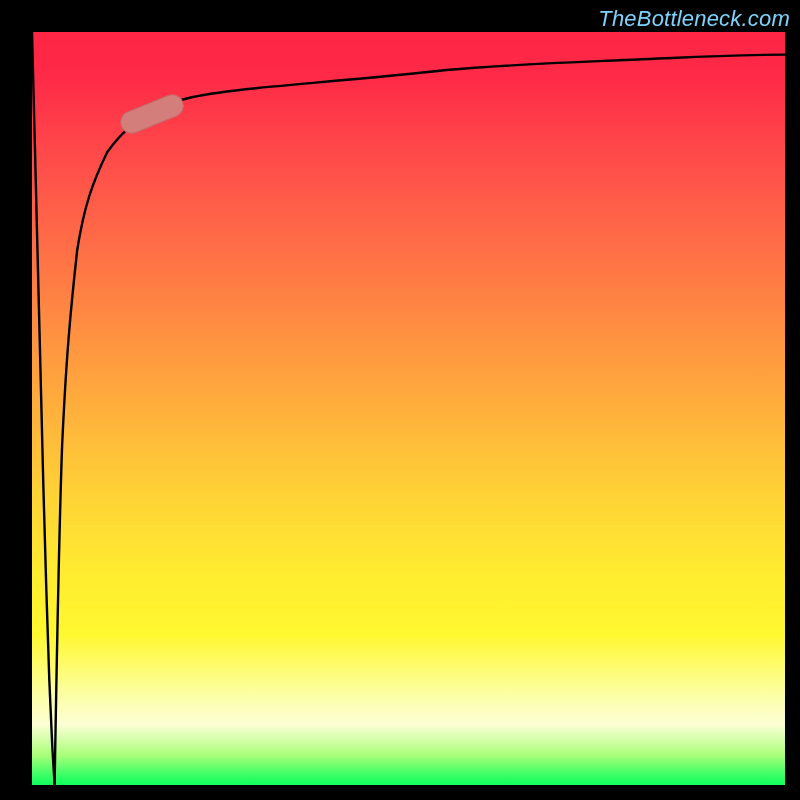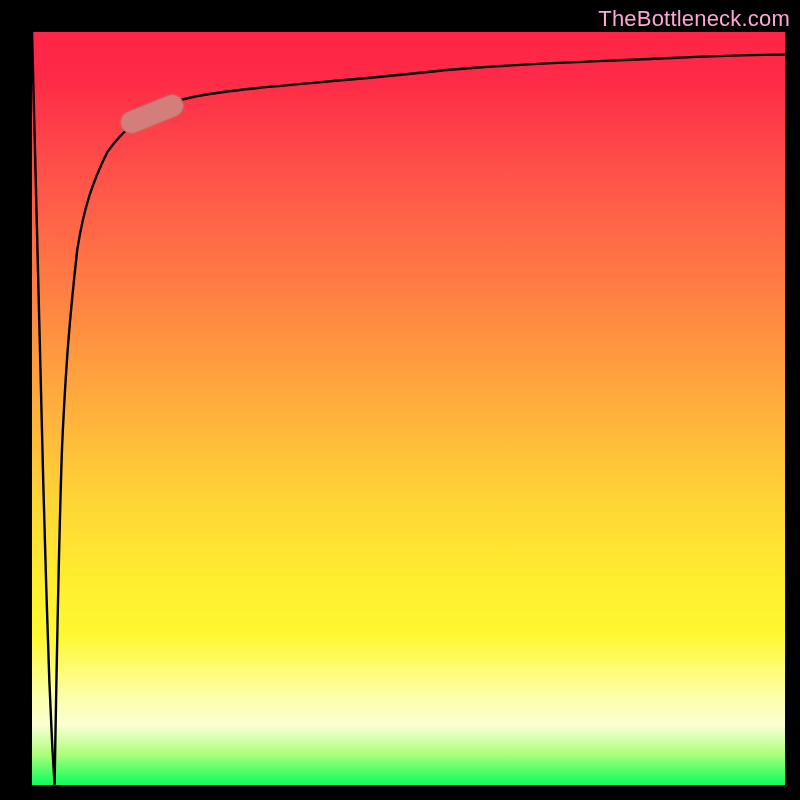--- a/index.html
+++ b/index.html
@@ -47,24 +47,25 @@
     left: 32px;
     top: 32px;
     width: 753px;
     height: 753px;
     pointer-events: none;
   }
   .watermark {
     position: absolute;
     top: 6px;
     right: 10px;
-    color: #f9a8d4;
+    color: #7dd3fc;
     font-size: 22px;
     letter-spacing: 0.2px;
     user-select: none;
+    font-style: italic;
   }
 </style>
 </head>
 <body>
 
 <div class="frame">
 
   <div class="plot-area"></div>
 
   <svg class="curve" viewBox="0 0 753 753" preserveAspectRatio="none">

